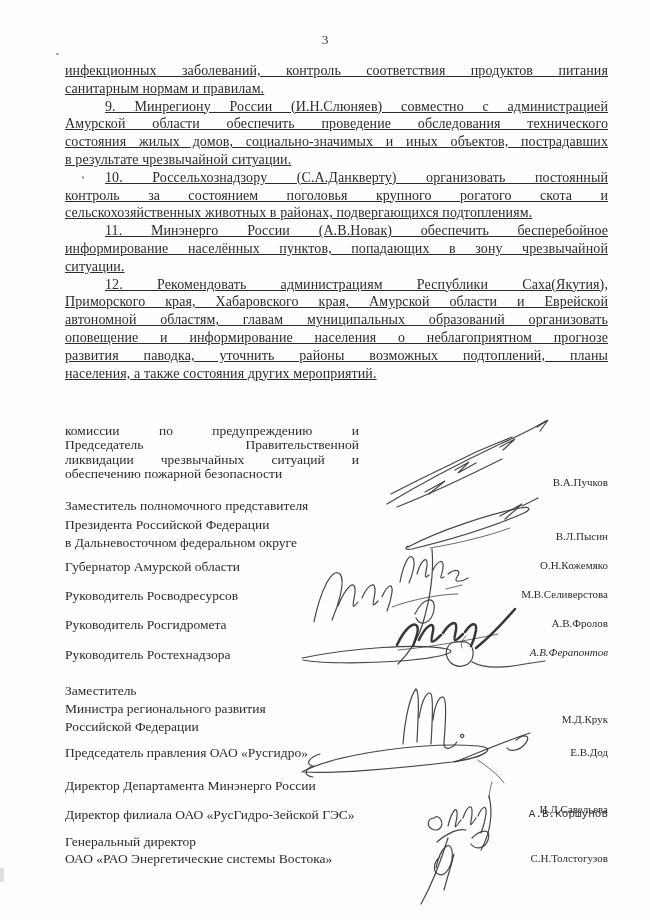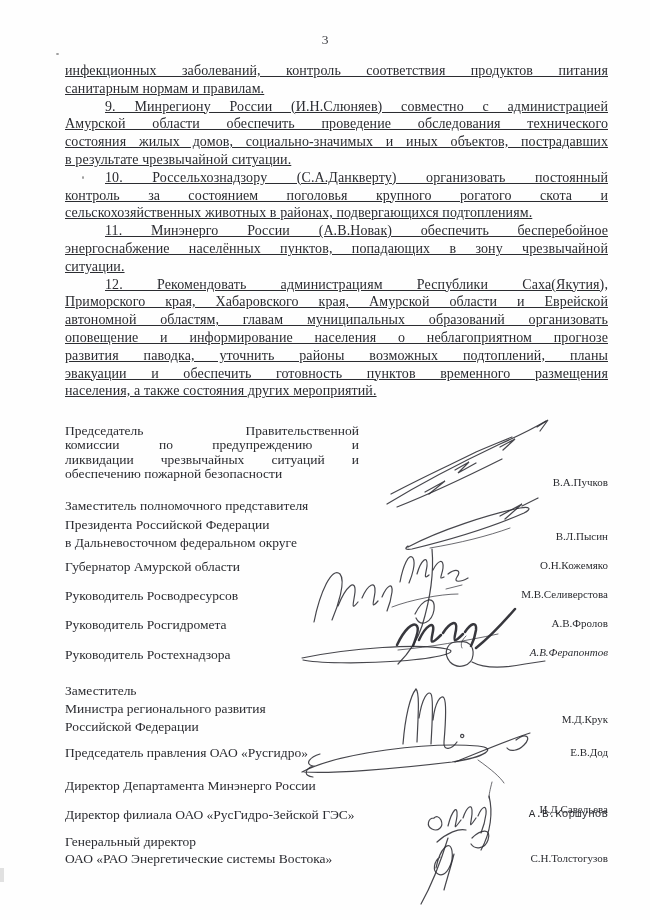--- a/index.html
+++ b/index.html
@@ -68,37 +68,36 @@
       <span class="ln jl">состояния жилых домов, социально-значимых и иных объектов, пострадавших</span>
       <span class="ln ll">в результате чрезвычайной ситуации.</span>
     </p>
     <p class="para">
       <span class="ln jl ind">10. Россельхознадзору (С.А.Данкверту) организовать постоянный</span>
       <span class="ln jl">контроль за состоянием поголовья крупного рогатого скота и</span>
       <span class="ln ll">сельскохозяйственных животных в районах, подвергающихся подтоплениям.</span>
     </p>
     <p class="para">
       <span class="ln jl ind">11. Минэнерго России (А.В.Новак) обеспечить бесперебойное</span>
-      <span class="ln jl">энергоснабжение населённых пунктов, попадающих в зону чрезвычайной</span>
+      <span class="ln jl">информирование населённых пунктов, попадающих в зону чрезвычайной</span>
       <span class="ln ll">ситуации.</span>
     </p>
     <p class="para">
       <span class="ln jl ind">12. Рекомендовать администрациям Республики Саха(Якутия),</span>
       <span class="ln jl">Приморского края, Хабаровского края, Амурской области и Еврейской</span>
       <span class="ln jl">автономной областям, главам муниципальных образований организовать</span>
       <span class="ln jl">оповещение и информирование населения о неблагоприятном прогнозе</span>
       <span class="ln jl">развития паводка, уточнить районы возможных подтоплений, планы</span>
-      <span class="ln jl">эвакуации и обеспечить готовность пунктов временного размещения</span>
       <span class="ln ll">населения, а также состояния других мероприятий.</span>
     </p>
   </div>
 
   <div class="srow stitle w294" style="top:424px;line-height:14.3px;">
+    <span class="tl">комиссии по предупреждению и</span>
     <span class="tl">Председатель Правительственной</span>
-    <span class="tl">комиссии по предупреждению и</span>
     <span class="tl">ликвидации чрезвычайных ситуаций и</span>
     <span class="tl last">обеспечению пожарной безопасности</span>
   </div>
   <div class="srow stitle" style="top:497px;line-height:18.5px;">
     <span class="tl">Заместитель полномочного представителя</span>
     <span class="tl">Президента Российской Федерации</span>
     <span class="tl">в Дальневосточном федеральном округе</span>
   </div>
   <div class="srow stitle" style="top:559px;">
     <span class="tl">Губернатор Амурской области</span>

